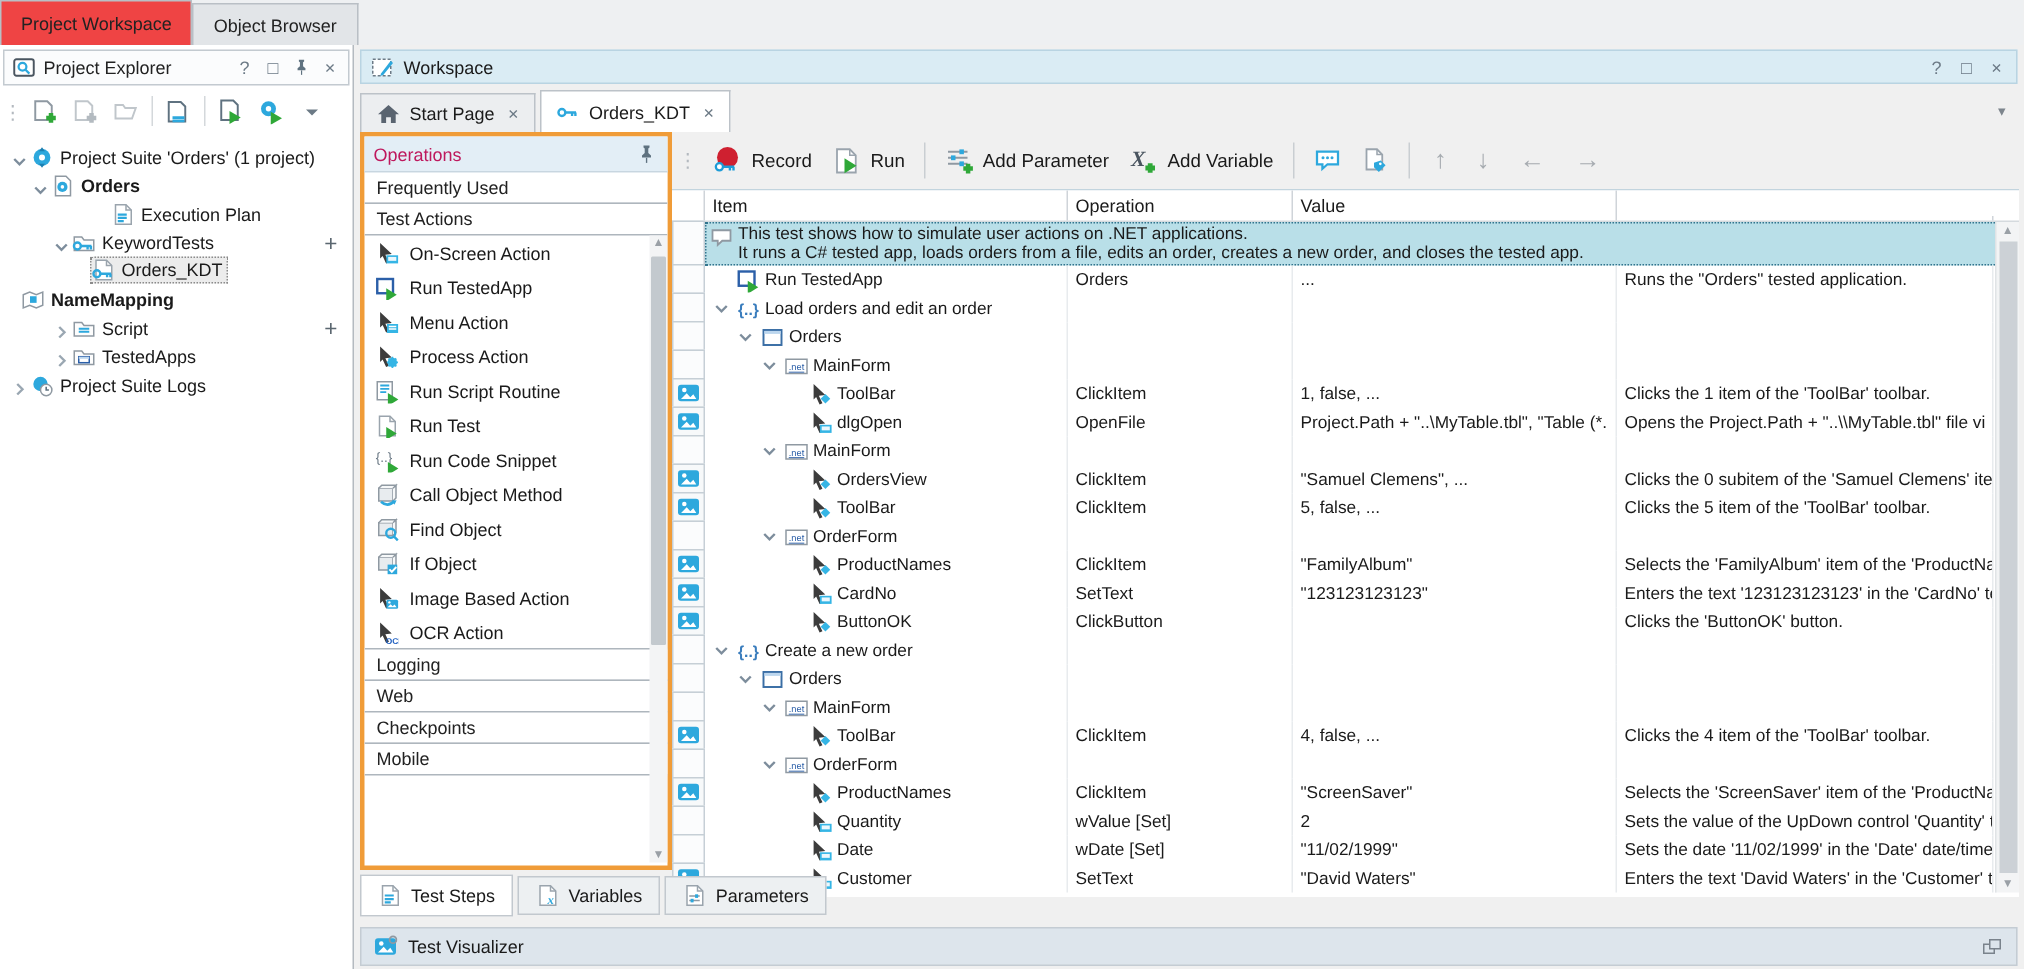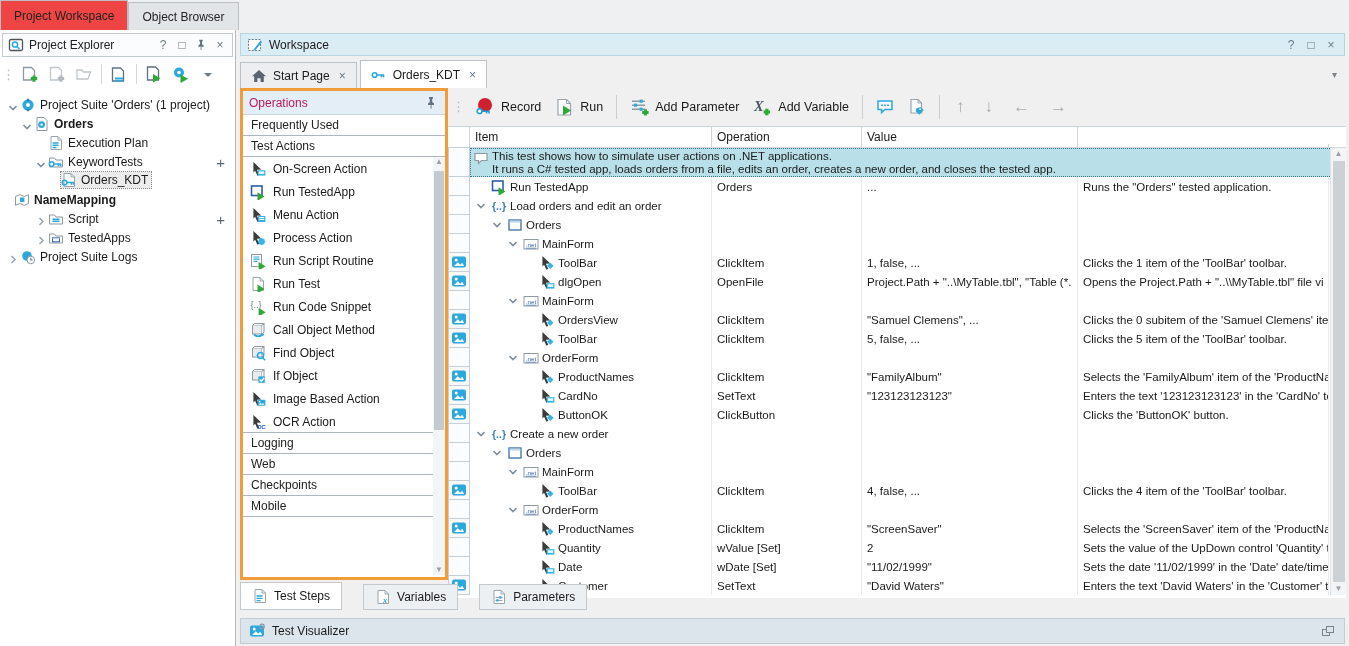--- a/index.html
+++ b/index.html
@@ -76,21 +76,21 @@
   .cell{box-sizing:border-box;border-right:1px solid #e8ebee;overflow:hidden;white-space:nowrap;display:flex;align-items:center;font-size:11.5px}
   .cell.item{gap:3px}
   .comment-band{box-sizing:border-box;flex:1;background:#b9dfe8;border:1px dotted #33758d;display:flex;align-items:flex-start;gap:3px;padding:1px 2px;font-size:11.5px;line-height:13px}
   .spacer{display:inline-block;width:14px;flex:0 0 14px}
   .chev{width:14px;flex:0 0 14px;display:flex;justify-content:center;align-items:center}
   #table-vscroll{position:absolute;right:0;top:0;bottom:0;width:15px;background:#f3f4f5;border-left:1px solid #e0e3e6;display:flex;flex-direction:column;align-items:center}
   #table-vscroll .arr{color:#9aa0a6;font-size:8px;line-height:12px}
   #table-vscroll .thumb{width:12px;background:#ccd1d6;flex:1;margin:1px 0}
 
   
-  #bottom-tabs{left:240px;top:583px;height:27px;display:flex;align-items:flex-end;gap:21px}
+  #bottom-tabs{left:240px;top:583px;height:27px;display:flex;align-items:center;gap:3px}
   .btab{height:24px;display:flex;align-items:center;gap:6px;padding:0 11px;border:1px solid #c2c8ce;background:#edf0f2}
   .btab.active{background:#fff;height:26px}
 
   
   #visualizer-bar{left:240px;top:618px;width:1105px;height:26px;background:#dde5ec;border:1px solid #c4ccd3;
                   box-sizing:border-box;display:flex;align-items:center;gap:7px;padding:0 8px}
   #visualizer-bar .title{flex:1}
 </style>
 </head>
 <body>
@@ -212,21 +212,21 @@
           <span class="ico">
             <svg width="16" height="16" viewBox="0 0 16 16">
               <path d="M3 1.5 h7 l3 3 V14.5 H3 Z" fill="#fff" stroke="#8f99a2"></path>
               <circle cx="7.6" cy="8.6" r="3.4" fill="#2da8dd"></circle>
               <circle cx="7.6" cy="8.6" r="1.2" fill="#fff"></circle>
             </svg>
           </span>
           <span class="lbl bold">Orders</span>
         </span>
       </div>
-      <div class="tree-row" style="padding-left: 34px;">
+      <div class="tree-row" style="padding-left: 34px; margin-left: 26px;">
         <span class="chev"></span>
         <span style="display: inline-flex; align-items: center;">
           <span class="ico">
             <svg width="16" height="16" viewBox="0 0 16 16">
               <path d="M3 1.5 h7 l3.5 3.5 V14.5 H3 Z" fill="#fff" stroke="#9aa4ad"></path>
               <path d="M10 1.5 v3.5 h3.5" fill="none" stroke="#9aa4ad"></path>
               <path d="M4.5 8 h6 M4.5 10.2 h6 M4.5 12.4 h4" stroke="#2da8dd" stroke-width="1.5"></path>
             </svg>
           </span>
           <span class="lbl">Execution Plan</span>

